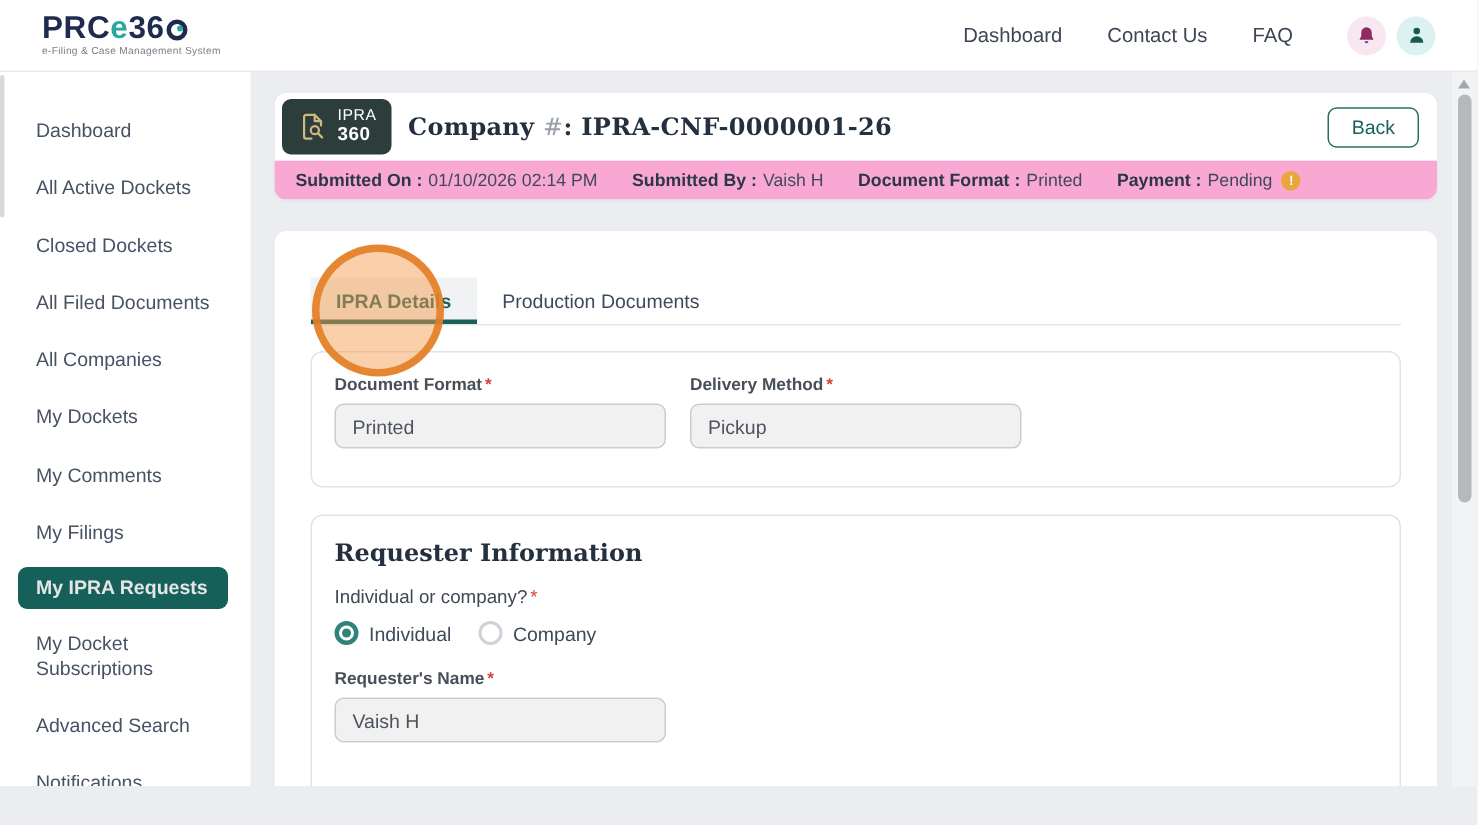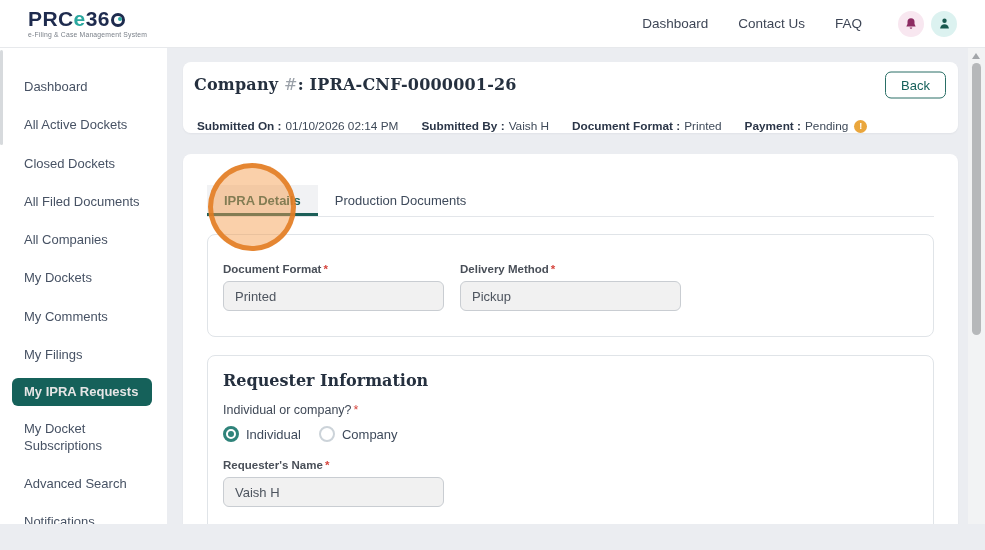--- a/index.html
+++ b/index.html
@@ -73,21 +73,21 @@
     font-size:16px; color:#25303f; letter-spacing:.2px;
   }
   .request-title .hash { color:#9aa0a8; font-weight:400; }
   .back-btn {
     position:absolute; right:12px; top:50%; transform:translateY(-50%);
     padding:5px 15px; font-size:13px; color:#17615b; background:#fff;
     border:1.5px solid #2a6f66; border-radius:6px; cursor:pointer;
     font-family:"Liberation Sans", sans-serif;
   }
   .request-card-meta {
-    height:26px; background:#ffffff; display:flex; align-items:flex-end;
+    height:26px; background:#f9a8d4; display:flex; align-items:center;
     padding-left:14px; gap:23px; font-size:11.8px; color:#3f4a59; white-space:nowrap;
   }
   .meta-item { display:flex; align-items:center; gap:4px; }
   .meta-label { font-weight:700; color:#2b3648; }
   .warn-dot {
     width:13px; height:13px; border-radius:50%; background:#eaa63c; color:#fff;
     font-size:9px; font-weight:700; display:flex; align-items:center; justify-content:center;
     margin-left:2px;
   }
 
@@ -104,21 +104,21 @@
     box-shadow: inset 0 -3px 0 #1c5f58;
   }
   .click-indicator {
     position:absolute; left:25px; top:9px; width:88px; height:88px; border-radius:50%;
     background:rgba(244,156,77,.48); border:5px solid rgba(226,124,34,.88);
     pointer-events:none; z-index:6;
   }
 
   .fieldset-box {
     margin:17px 24px 0; border:1px solid #e0e4e8; border-radius:8px;
-    padding:28px 15px 25px;
+    padding:16px 15px 25px;
   }
   .fields-row { display:flex; gap:16px; }
   .field { width:221px; }
   .field-label { font-size:11.5px; font-weight:600; color:#494f58; }
   .req { color:#d6453d; margin-left:2px; }
   .field-input {
     margin-top:6px; height:30px; background:#f1f1f1; border:1px solid #c9cdd2;
     border-radius:6px; display:flex; align-items:center; padding:0 11px;
     font-size:13px; color:#4d545e;
   }
@@ -199,20 +199,35 @@
     <div class="side-item active">My IPRA Requests</div>
     <div class="side-item">My Docket Subscriptions</div>
     <div class="side-item">Advanced Search</div>
     <div class="side-item">Notifications</div>
   </div>
 
   <div class="main">
 
     <div class="request-card">
       <div class="request-card-top">
+        <div class="ipra-badge">
+          <span style="display:flex;">
+            <svg viewBox="0 0 24 24" width="21" height="21" fill="none" stroke="#cdb97f" stroke-width="1.7" stroke-linecap="round" stroke-linejoin="round">
+              <path d="M13.5 3H7a1.6 1.6 0 0 0-1.6 1.6v14.8A1.6 1.6 0 0 0 7 21h4"></path>
+              <path d="M13.5 3l4.8 4.8V11"></path>
+              <path d="M13.5 3v4.8h4.8"></path>
+              <circle cx="13.6" cy="14.6" r="3.1"></circle>
+              <path d="M16 17l3.1 3.1"></path>
+            </svg>
+          </span>
+          <span class="badge-text">
+            <div class="badge-top">IPRA</div>
+            <div class="badge-bottom">360</div>
+          </span>
+        </div>
         <div class="request-title">
           <span>Company</span>
           <span class="hash">#</span><span>:</span>
           <span>IPRA-CNF-0000001-26</span>
         </div>
         <button class="back-btn">Back</button>
       </div>
       <div class="request-card-meta">
         <span class="meta-item">
           <span class="meta-label">Submitted On :</span>

